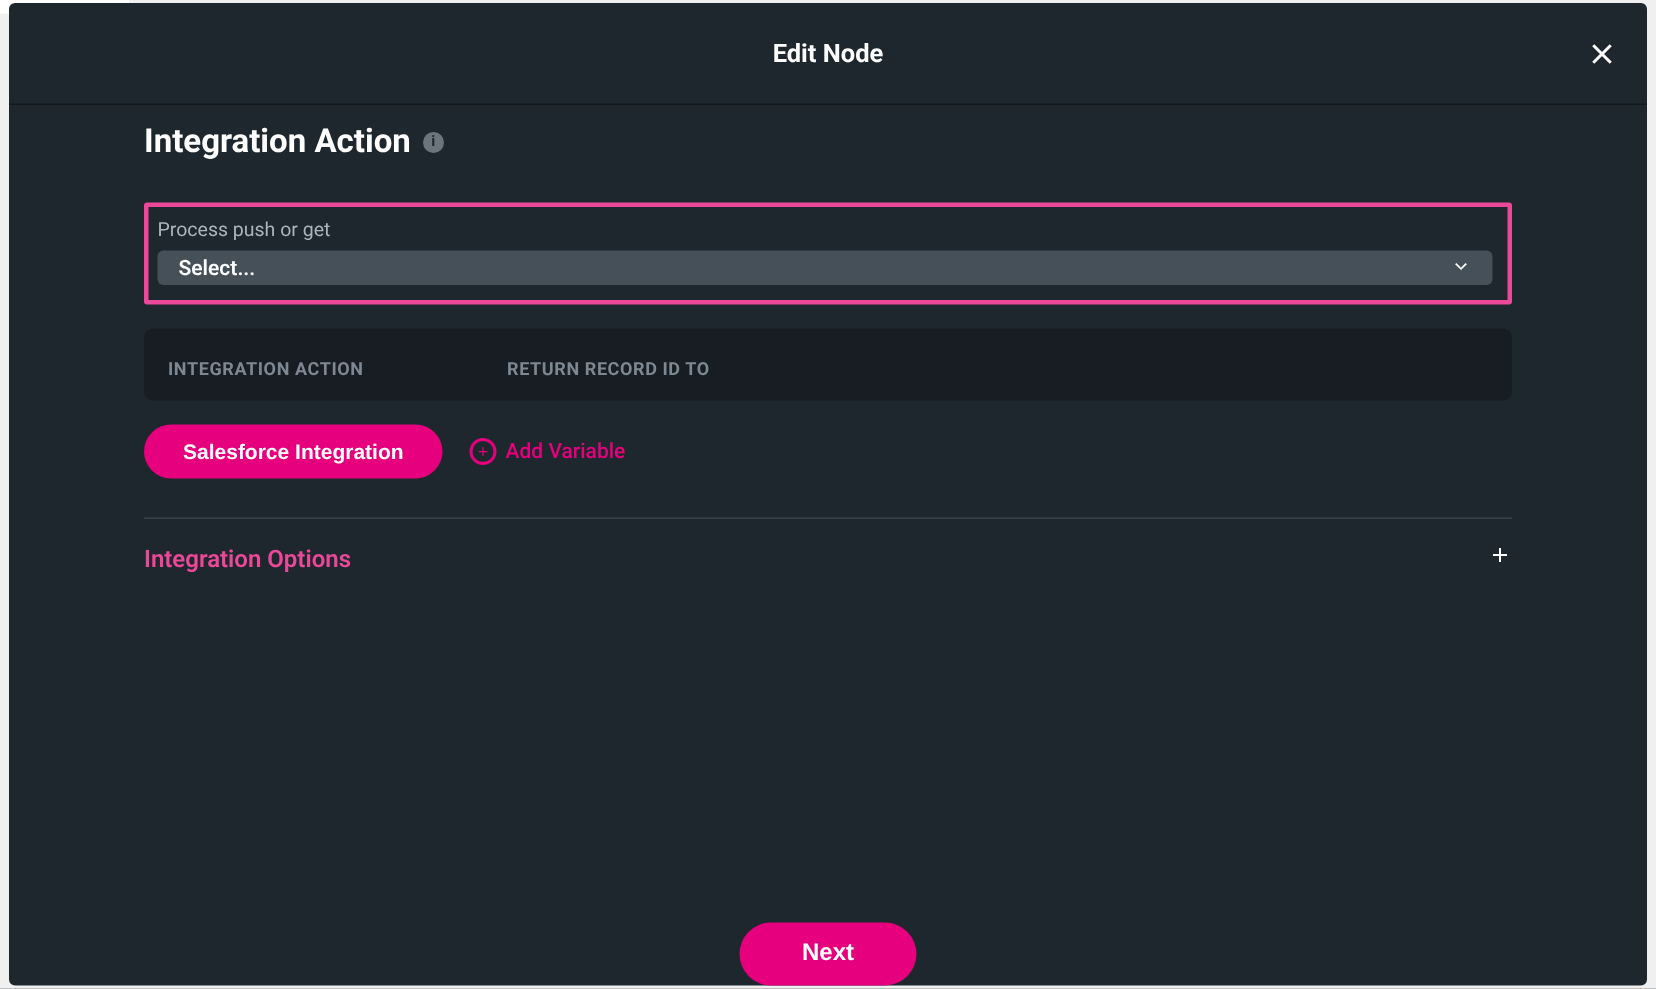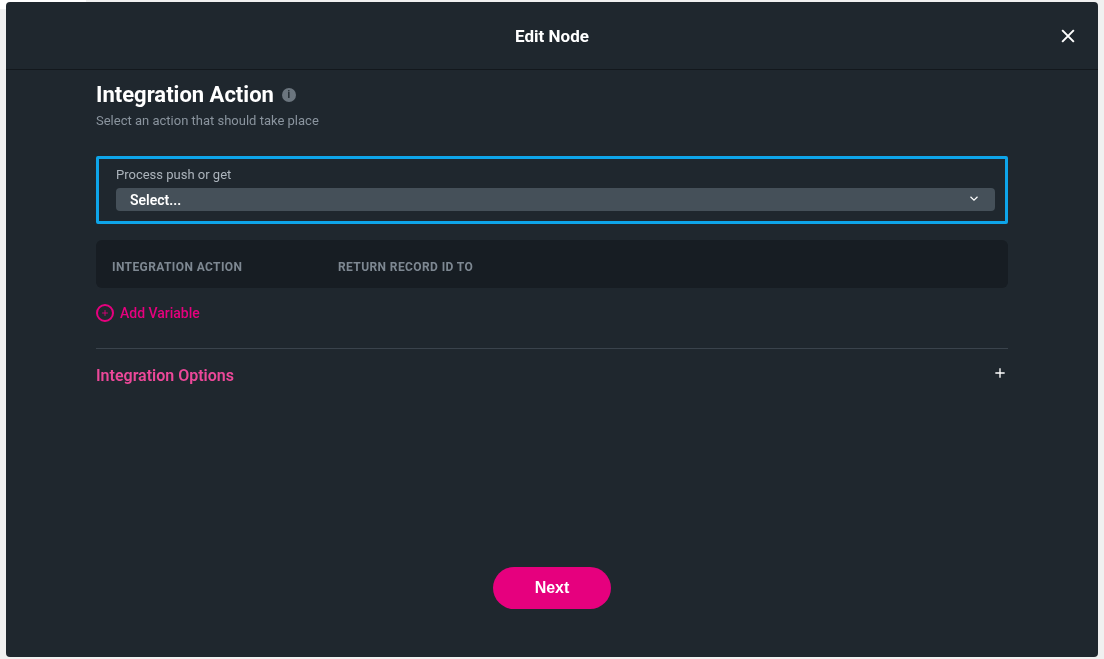--- a/index.html
+++ b/index.html
@@ -45,23 +45,23 @@
   .info-icon {
     width:14px; height:14px; border-radius:50%;
     background:#6b757e; color:#1f272e;
     font-size:10px; font-weight:700;
     display:flex; align-items:center; justify-content:center;
   }
   .section-sub { margin-top:6px; font-size:13px; color:#8a949e; }
 
   .highlight-box {
     margin-top: 28px;
-    border: 3px solid #0ea5e9;
+    border: 3px solid #ec4899;
     border-radius: 2px;
-    padding: 8px 10px 10px 17px;
+    padding: 8px 10px 10px 6px;
   }
   .field-label { font-size:13px; color:#acb4bc; margin-bottom:6px; }
   .select-box {
     background:#455059;
     border-radius:4px;
     height:23px;
     display:flex; align-items:center;
     padding: 0 14px;
     cursor:pointer;
     position:relative;
@@ -135,21 +135,21 @@
   .options-row {
     margin-top: 16px;
     display:flex; align-items:center; justify-content:space-between;
     cursor:pointer;
   }
   .options-label { font-size:16px; font-weight:600; color:#ec4899; }
   .expand-icon svg { width:16px; height:16px; stroke:#fff; stroke-width:2; }
 
   .modal-footer {
     height: 90px;
-    display:flex; align-items:flex-start; justify-content:center;
+    display:flex; align-items:flex-end; justify-content:center;
   }
   .next-btn {
     background:#e6007e; color:#fff;
     border:none; border-radius:999px;
     padding: 12px 42px;
     font-size:16px; font-weight:700;
     cursor:pointer;
   }
 </style>
 </head>
@@ -169,21 +169,20 @@
       </svg>
     </div>
   </div>
 
   <div class="modal-body">
 
     <div class="section-title-row">
       <div class="section-title">Integration Action</div>
       <div class="info-icon">i</div>
     </div>
-    <div class="section-sub">Select an action that should take place</div>
 
     <div class="highlight-box">
       <div class="field-label">Process push or get</div>
       <div class="select-box">
         <span class="select-placeholder">Select...</span>
         <span class="chevron">
           <svg viewBox="0 0 24 24">
               <path d="M6 9l6 6 6-6"></path>
             </svg>
         </span>
@@ -191,20 +190,21 @@
     </div>
 
     <div class="table-card">
       <div class="table-head">
         <div class="th col-action">INTEGRATION ACTION</div>
         <div class="th col-return">RETURN RECORD ID TO</div>
       </div>
     </div>
 
     <div class="actions-row">
+      <button class="pill-btn">Salesforce Integration</button>
       <div class="add-var">
         <span class="plus-circle">
           <svg viewBox="0 0 24 24" fill="none">
               <path d="M12 5v14M5 12h14"></path>
             </svg>
         </span>
         <span>Add Variable</span>
       </div>
     </div>
 

